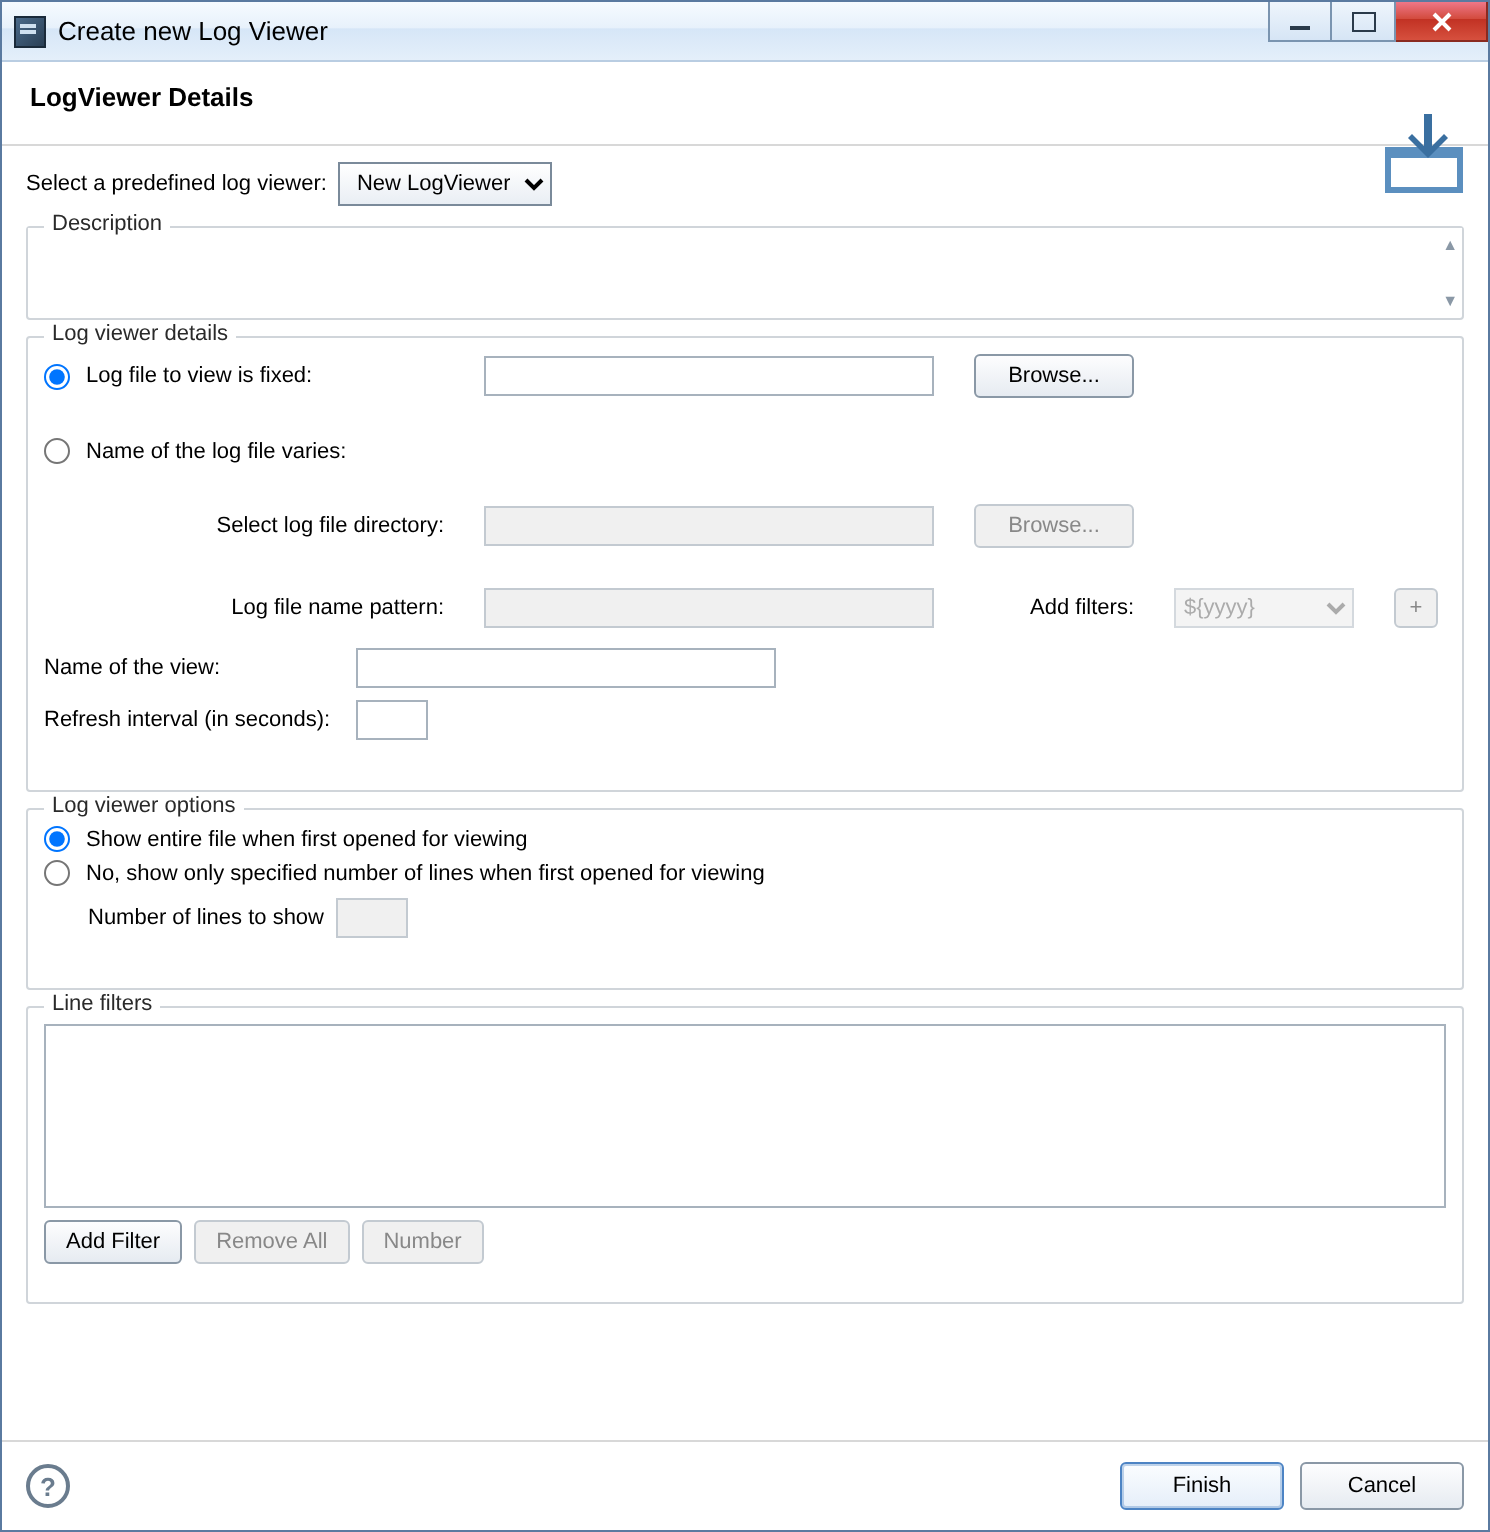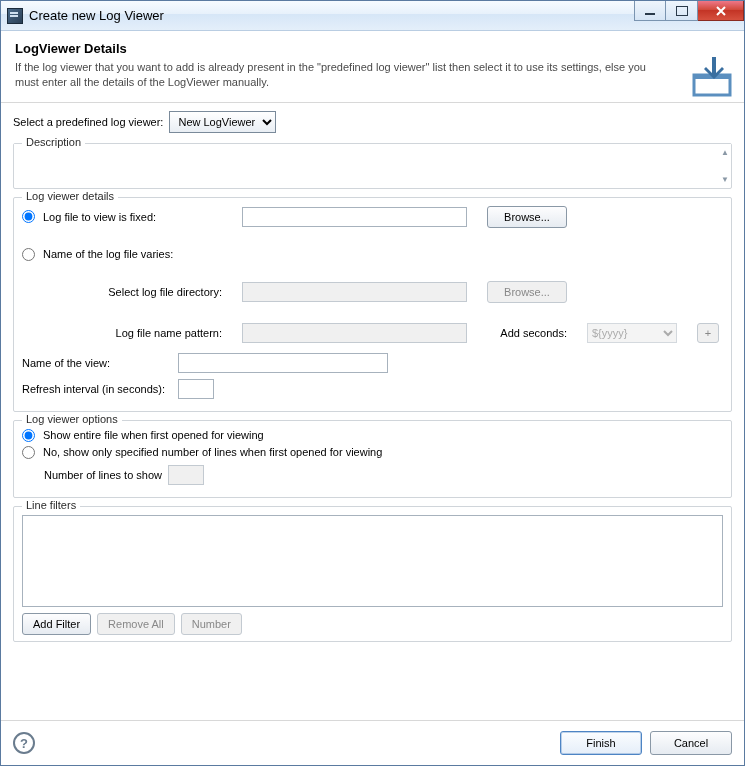--- a/index.html
+++ b/index.html
@@ -75,21 +75,21 @@
   select.combo {
     font-size:11px; height:22px;
     border:1px solid #7a8a9a; background:linear-gradient(#fff,#e9eef4);
     padding:0 4px;
   }
 
   .groupbox {
     border:1px solid #d0d5da;
     border-radius:2px;
     margin-bottom:8px;
-    padding:8px 8px 6px 8px;
+    padding:8px 8px 19px 8px;
     position:relative;
   }
   .groupbox.nopad{padding:0;}
   .groupbox .legend{
     position:absolute; top:-8px; left:8px;
     background:#fff; padding:0 4px;
     font-size:11px; color:#2a2a2a;
   }
 
   .desc-area{
@@ -169,21 +169,20 @@
       <div class="win-btn close">
         <svg viewBox="0 0 12 12">
             <path d="M2 2 L10 10 M10 2 L2 10"></path>
           </svg>
       </div>
     </div>
   </div>
 
   <div class="banner">
     <h1>LogViewer Details</h1>
-    <p>If the log viewer that you want to add is already present in the "predefined log viewer" list then select it to use its settings, else you must enter all the details of the LogViewer manually.</p>
     <div class="banner-icon">
       <svg viewBox="0 0 44 44">
         <rect x="4" y="20" width="36" height="20" fill="none" stroke="#5b8fbf" stroke-width="3"></rect>
         <rect x="4" y="20" width="36" height="4" fill="#5b8fbf"></rect>
         <path d="M26 2 L26 18 L32 12 L34 14 L24 24 L14 14 L16 12 L22 18 L22 2 Z" fill="#3a6fa0"></path>
       </svg>
     </div>
   </div>
 
   <div class="content">
@@ -222,21 +221,21 @@
           <span>Name of the log file varies:</span>
         </div>
 
         <span class="sublabel" style="grid-column:1; text-align:right;">Select log file directory:</span>
         <input type="text" class="field" disabled="" style="grid-column: 2;" value="">
         <button class="btn" disabled="" style="grid-column:3;">Browse...</button>
         <span style="grid-column:4 / span 2;"></span>
 
         <span class="sublabel" style="grid-column:1; text-align:right;">Log file name pattern:</span>
         <input type="text" class="field" disabled="" style="grid-column: 2;" value="">
-        <span style="grid-column:3; text-align:right;">Add seconds:</span>
+        <span style="grid-column:3; text-align:right;">Add filters:</span>
         <select class="tiny-select" disabled="" style="grid-column:4;">
           <option>${yyyy}</option>
         </select>
         <button class="btn small plus-btn" disabled="" style="grid-column:5;">+</button>
       </div>
 
       <div class="row" style="margin-top:10px;">
         <span class="label" style="width:150px;">Name of the view:</span>
         <input type="text" class="field med" value="" style="">
       </div>

